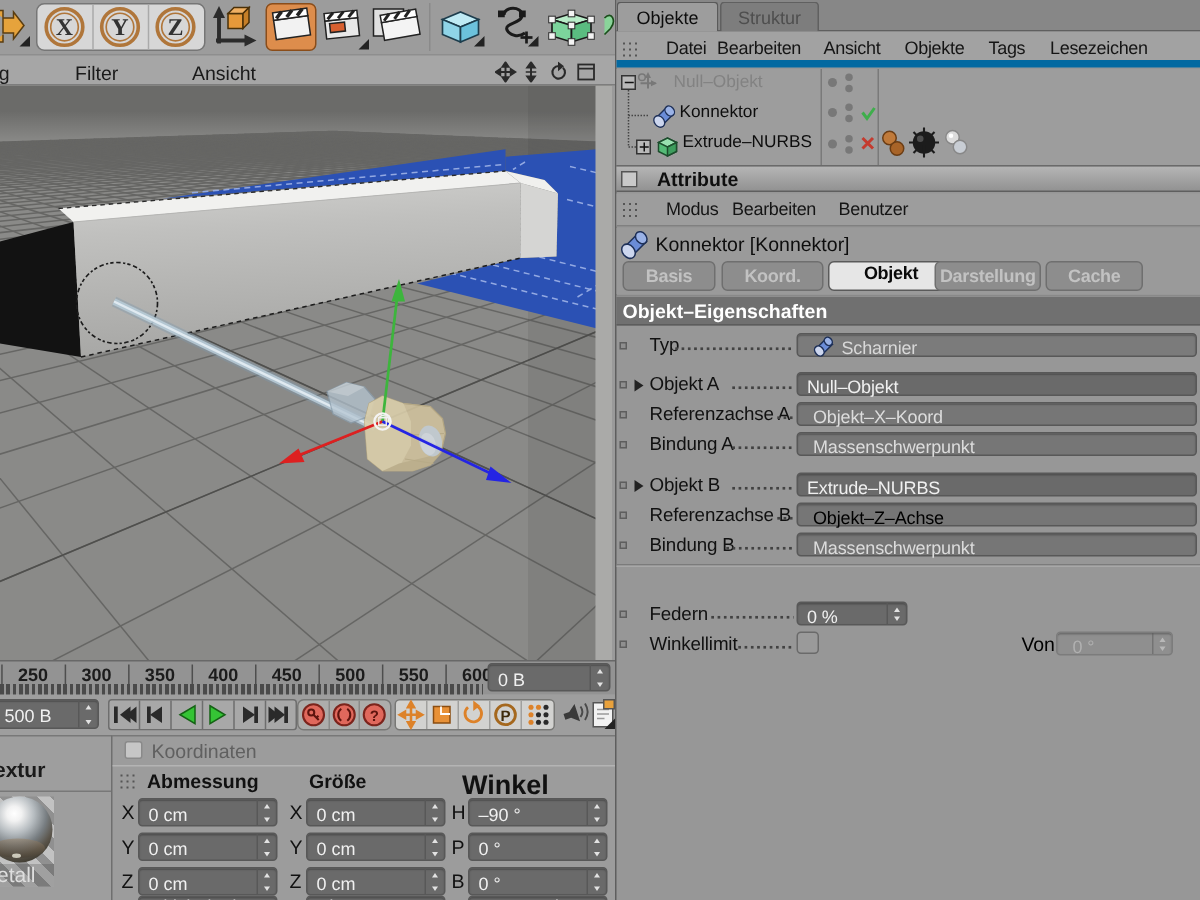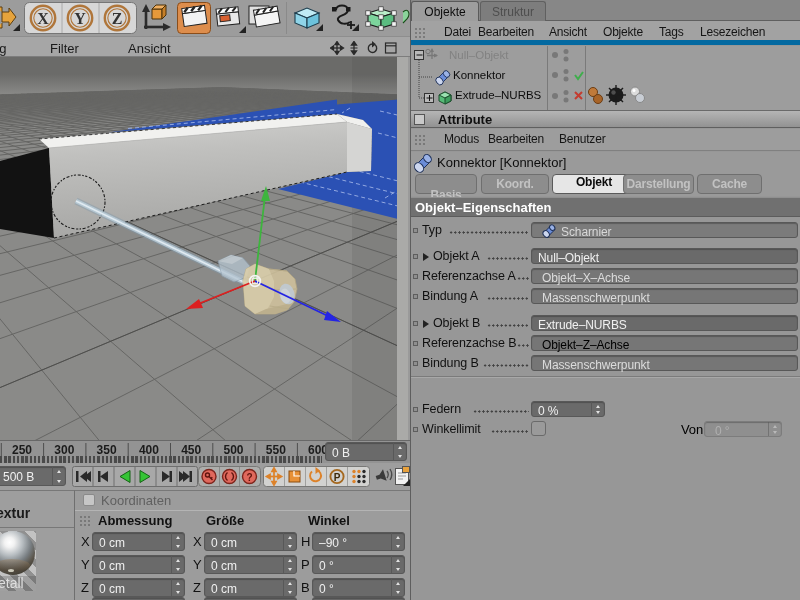--- a/index.html
+++ b/index.html
@@ -18,21 +18,21 @@
 #right{left:410px;top:0;width:390px;height:600px;background:#979797;border-left:1px solid #5e5e5e}
 .field{position:absolute;background:#6a6a6a;border-radius:3px;color:#f0f0f0;font-size:12px;border:1px solid #585858;box-shadow:inset 0 1px 1px rgba(0,0,0,.25)}
 .field .tx{position:absolute;left:6px;top:2px;white-space:nowrap}
 .stepper{position:absolute;right:0;top:0;bottom:0;width:13px;border-left:1px solid #585858}
 .stepper:before{content:"";position:absolute;left:3.5px;top:2.5px;border-left:2.8px solid transparent;border-right:2.8px solid transparent;border-bottom:3.6px solid #e2e2e2}
 .stepper:after{content:"";position:absolute;left:3.5px;bottom:2.5px;border-left:2.8px solid transparent;border-right:2.8px solid transparent;border-top:3.6px solid #e2e2e2}
 .grip{position:absolute;width:13px;height:11px;background:radial-gradient(circle,#555 24%,transparent 26%) 0 0/4px 4px}
 
 .arow{position:absolute;left:0;width:390px;height:20px;font-size:12.5px;color:#111;letter-spacing:-0.1px}
 .arow .bullet{position:absolute;left:2px;top:7px;width:5px;height:5px;border:1px solid #5e5e5e;background:#8f8f8f}
-.arow .lbl{position:absolute;left:11px;top:2px;white-space:nowrap}
+.arow .lbl{position:absolute;left:22px;top:2px;white-space:nowrap}
 .arow .tri{position:absolute;left:12px;top:6px;border-top:4px solid transparent;border-bottom:4px solid transparent;border-left:6px solid #222}
 .arow .leader{position:absolute;top:10px;height:3px;background:radial-gradient(circle,#424242 38%,transparent 46%) 0 0/4.2px 3px;right:272px}
 .tab{position:absolute;top:0;height:20px;border:1px solid #6f6f6f;border-radius:4px;background:#8d8d8d;color:#c2c2c2;font-size:12px;font-weight:bold;text-align:center;letter-spacing:-0.2px}
 .tab.active{background:#e6e6e6;color:#0a0a0a;border-color:#5a5a5a}
 .mtext{font-size:12px;color:#151515;letter-spacing:-0.2px}
 .hdrbar{position:absolute;left:0;width:390px;background:#707070;color:#fff;font-weight:bold;font-size:13px;border-top:1px solid #8f8f8f;border-bottom:1px solid #5c5c5c}
 </style></head>
 <body>
 <div id="app">
   <div id="toolbar" class="abs"><svg width="410" height="36" viewBox="0 0 410 36">
@@ -548,21 +548,21 @@
   <span class="abs" style="left:-2px;top:44px;font-size:14px;color:#dedede">etall</span>
 </div>
     </div>
   <div id="coords" class="abs">
       <div class="abs" style="left:8px;top:3px;width:12px;height:12px;background:#c6c6c6;border:1px solid #8a8a8a;border-radius:2px"></div>
 <span class="abs" style="left:26px;top:2px;font-size:13px;color:#606060">Koordinaten</span>
 <div class="abs" style="left:0;top:19px;width:336px;height:1px;background:#b4b4b4"></div>
 <div class="grip" style="left:4px;top:24px"></div>
 <span class="abs" style="left:23px;top:22px;font-size:13px;font-weight:bold;color:#111">Abmessung</span>
 <span class="abs" style="left:131px;top:22px;font-size:13px;font-weight:bold;color:#111">Größe</span>
-<span class="abs" style="left:233px;top:22px;font-size:13px;font-weight:bold;color:#111">Winkel</span>
+<span class="abs" style="left:233px;top:22px;font-size:18px;font-weight:bold;color:#111">Winkel</span>
 <span class="abs" style="left:6px;top:43px;font-size:13px;color:#111">X</span>
 <span class="abs" style="left:6px;top:66px;font-size:13px;color:#111">Y</span>
 <span class="abs" style="left:6px;top:89px;font-size:13px;color:#111">Z</span>
 <span class="abs" style="left:118px;top:43px;font-size:13px;color:#111">X</span>
 <span class="abs" style="left:118px;top:66px;font-size:13px;color:#111">Y</span>
 <span class="abs" style="left:118px;top:89px;font-size:13px;color:#111">Z</span>
 <span class="abs" style="left:226px;top:43px;font-size:13px;color:#111">H</span>
 <span class="abs" style="left:226px;top:66px;font-size:13px;color:#111">P</span>
 <span class="abs" style="left:226px;top:89px;font-size:13px;color:#111">B</span>
 <div class="field" style="left:17px;top:41px;width:93px;height:19px">
@@ -725,21 +725,21 @@
 <div class="abs" style="left:0;top:152px;width:390px;height:22px;background:#9a9a9a">
   <svg class="abs" style="left:2px;top:0" width="22" height="22" viewBox="0 0 22 22">
     <polygon points="3,13 12,4 18,9 9,18" fill="#6a8cd8" stroke="#1e3058"></polygon>
     <ellipse cx="6" cy="15.5" rx="4" ry="5.2" transform="rotate(-40 6 15.5)" fill="#ccd6ee" stroke="#1e3058"></ellipse>
     <ellipse cx="14.5" cy="6.5" rx="3.4" ry="4.4" transform="rotate(-40 14.5 6.5)" fill="#9ab2e6" stroke="#1e3058"></ellipse>
   </svg>
   <span class="abs" style="left:26px;top:3px;font-size:13px;color:#0d0d0d">Konnektor [Konnektor]</span>
 </div>
 
 <div class="abs" style="left:0;top:174px;width:390px;height:22px;background:#9a9a9a">
-  <div class="tab" style="left:4px;width:62px;padding-top:13px">Basis</div>
+  <div class="tab" style="left:4px;width:62px;padding-top:2px">Basis</div>
   <div class="tab" style="left:70px;width:68px;padding-top:2px">Koord.</div>
   <div class="tab active" style="left:141px;width:84px;padding-top:0">Objekt</div>
   <div class="tab" style="left:212px;width:71px;padding-top:2px">Darstellung</div>
   <div class="tab" style="left:286px;width:65px;padding-top:2px">Cache</div>
 </div>
 <div class="hdrbar" style="top:197px;height:20px;padding:2px 0 0 4px">Objekt–Eigenschaften</div>
 
 <div class="arow" style="top:221px">
   <div class="bullet"></div>
         <span class="lbl">Typ</span>
@@ -760,21 +760,21 @@
   <div class="leader" style="left:76px"></div>
   <div class="field" style="left:120px;top:1px;width:267px;height:16px">
           <span class="tx">Null–Objekt</span>
         </div>
 </div>
 <div class="arow" style="top:267px">
   <div class="bullet"></div>
         <span class="lbl">Referenzachse A</span>
   <div class="leader" style="left:106px"></div>
   <div class="field" style="left:120px;top:1px;width:267px;height:16px;background:#767676">
-          <span class="tx" style="left:10px;color:#dcdcdc">Objekt–X–Achse</span>
+          <span class="tx" style="left:10px;color:#dcdcdc">Objekt–X–Koord</span>
         </div>
 </div>
 <div class="arow" style="top:287px">
   <div class="bullet"></div>
         <span class="lbl">Bindung A</span>
   <div class="leader" style="left:76px"></div>
   <div class="field" style="left:120px;top:1px;width:267px;height:16px;background:#767676">
           <span class="tx" style="left:10px;color:#dcdcdc">Massenschwerpunkt</span>
         </div>
 </div>

